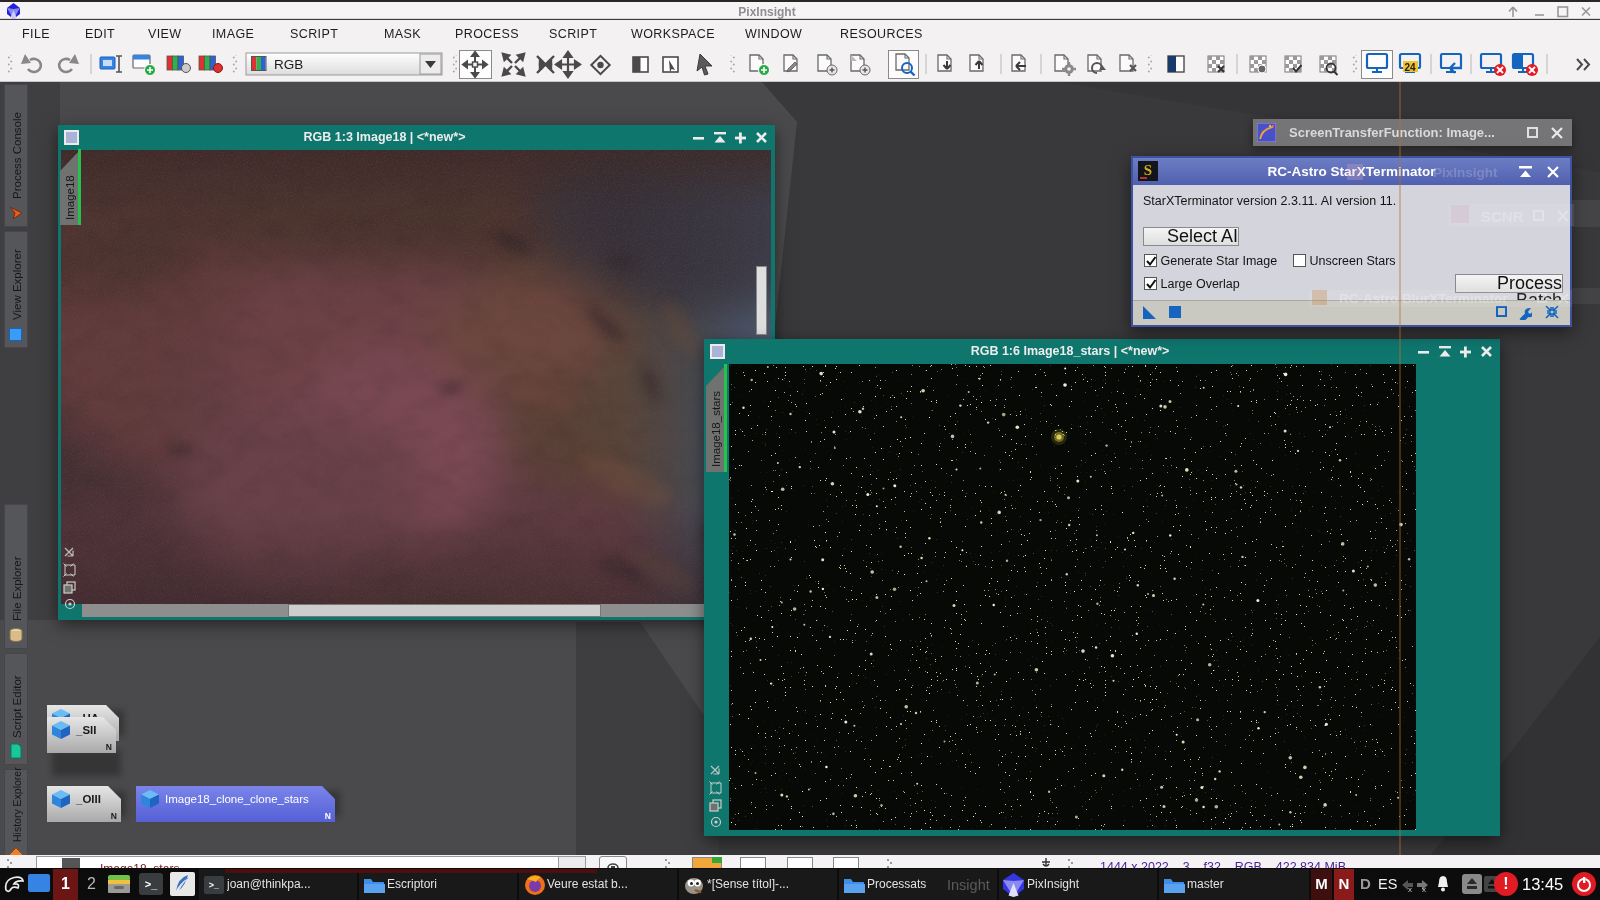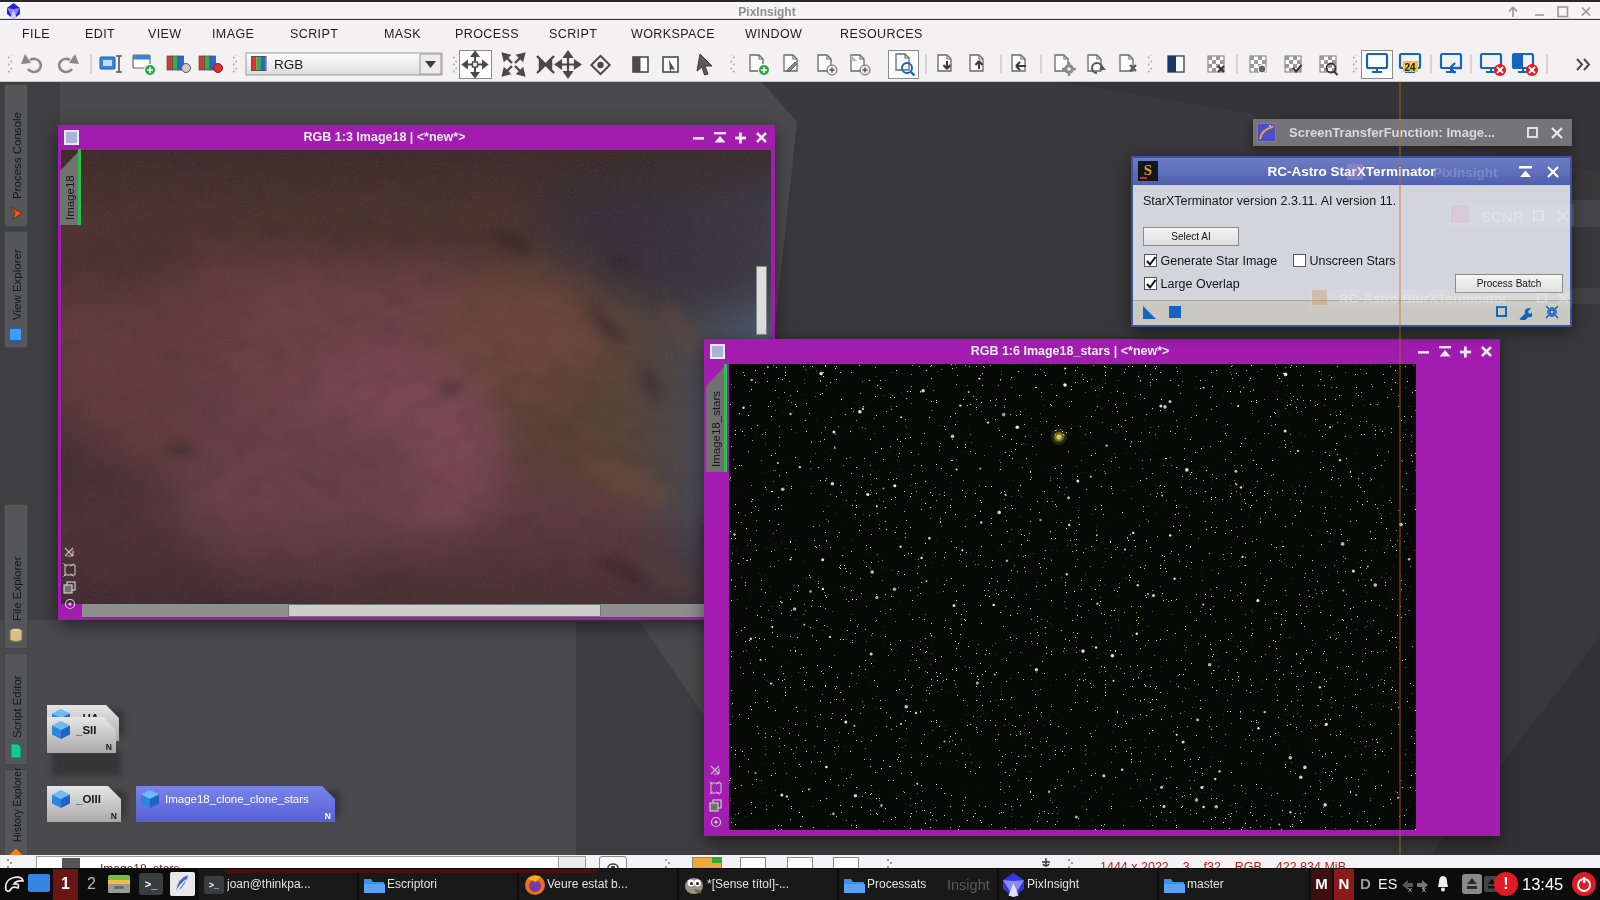--- a/index.html
+++ b/index.html
@@ -8,39 +8,39 @@
 #titlebar .appname{position:absolute;left:0;right:66px;top:3px;text-align:center;font-size:12px;font-weight:bold;color:#8f8f92}
 #menubar{position:absolute;left:0;top:20px;width:1600px;height:26px;background:#f4f1f3;z-index:70}
 #menubar span{position:absolute;top:7px;font-size:12.5px;color:#1c1c1c;letter-spacing:.4px}
 #toolbar{position:absolute;left:0;top:46px;width:1600px;height:36px;background:#f4f1f3;border-bottom:1px solid #c9c5c7;z-index:70}
 
 #workspace{position:absolute;left:0;top:82px;width:1600px;height:774px;background:#424244;overflow:hidden}
 
 .docktab{position:absolute;left:4px;width:24px;background:#55565a;border:1px solid #45454a;z-index:5}
 .docktab .vt{position:absolute;left:6px;transform:rotate(-90deg);transform-origin:0 0;white-space:nowrap;font-size:11.5px;color:#17171a}
 
-.imgwin{position:absolute;background:#a21caf;box-shadow:0 5px 16px rgba(0,0,0,.5);z-index:10}
+.imgwin{position:absolute;background:#0f766e;box-shadow:0 5px 16px rgba(0,0,0,.5);z-index:10}
 .imgwin .ticon{position:absolute;left:6px;top:5px;width:15px;height:15px;border:2px solid #eceaec;background:#aab2d8}
 .imgwin .ttl{position:absolute;left:0;right:64px;top:5px;text-align:center;font-weight:bold;font-size:12.5px;color:#ececec}
 .wbtnsvg{position:absolute;top:5px;right:2px}
 .sidetab{position:absolute;background:#6f726f;z-index:3}
 .sidetab .txt{position:absolute;transform:rotate(-90deg);transform-origin:0 0;white-space:nowrap;font-size:11.5px;color:#17171a}
 .greenline{position:absolute;width:3px;background:#27c24c;z-index:4}
 .cgsvg{position:absolute;z-index:5}
 
 .picon{position:absolute;height:36px;background:linear-gradient(#e6e6e6,#a9a9a9);clip-path:polygon(0 0,calc(100% - 13px) 0,100% 13px,100% 100%,0 100%);color:#1a1a1a;font-size:11.5px;font-weight:bold;z-index:12}
 .picon .lbl{position:absolute;left:29px;top:7px}
 .picon .nn{position:absolute;right:4px;bottom:1px;font-size:8.5px;font-weight:bold}
 .pshadow{position:absolute;height:26px;background:rgba(0,0,0,.28);filter:blur(3px);z-index:11}
 .cube{position:absolute;left:4px;top:3px;width:20px;height:20px}
 
 #stf{position:absolute;left:1253px;top:119px;width:319px;height:27px;background:#757578;box-shadow:0 3px 10px rgba(0,0,0,.4);z-index:20}
 #sxt{position:absolute;left:1131px;top:156px;width:441px;height:171px;background:#d4d4dc;border:2px solid #3d52a0;box-shadow:0 5px 16px rgba(0,0,0,.5);z-index:21}
 .chk{display:inline-block;width:13px;height:13px;background:#fff;border:1px solid #555;vertical-align:-2px;position:relative;text-align:center;line-height:12px;font-size:12px;font-weight:bold}
-.btn{position:absolute;background:linear-gradient(#f5f5f5,#dedede);border:1px solid #8a8a8a;font-size:10px;color:#111;text-align:center}
+.btn{position:absolute;background:linear-gradient(#f5f5f5,#dedede);border:1px solid #8a8a8a;font-size:18px;color:#111;text-align:right}
 .ghost{position:absolute;z-index:22;opacity:.27}
 
 #statusbar{position:absolute;left:0;top:855px;width:1600px;height:13px;background:#f4f2f4;z-index:60;overflow:hidden}
 #taskbar{position:absolute;left:0;top:868px;width:1600px;height:32px;background:#0c0c0c;z-index:65}
 .tbtn{position:absolute;top:1px;height:31px;background:#191919}
 .tbtn .lbl{position:absolute;left:28px;top:8px;font-size:12px;color:#e2e2e2;white-space:nowrap;overflow:hidden}
 .tray{position:absolute;top:7px;color:#fff;font-weight:bold;font-size:15px}
 #orangeline{position:absolute;left:1399px;top:82px;width:2px;height:786px;background:rgba(185,110,45,.38);z-index:50}
 </style></head>
 <body>
@@ -748,21 +748,21 @@
   <div style="position:absolute;left:692px;top:2px;width:30px;height:13px;background:#f2a73b;border:1px solid #888"></div>
   <div style="position:absolute;left:712px;top:2px;width:10px;height:6px;background:#35a835"></div>
   <div style="position:absolute;left:740px;top:2px;width:26px;height:13px;border:1px solid #888;background:#fdfdfd"></div>
   <div style="position:absolute;left:787px;top:2px;width:26px;height:13px;border:1px solid #888;background:#fdfdfd"></div>
   <div style="position:absolute;left:833px;top:2px;width:26px;height:13px;border:1px solid #888;background:#fdfdfd"></div>
   <div style="position:absolute;left:887px;top:3px;width:5px;height:10px;background:radial-gradient(circle 1px at 1px 2px,#999 1px,transparent 1.2px),radial-gradient(circle 1px at 4px 5px,#999 1px,transparent 1.2px);background-size:5px 7px"></div>
   <svg style="position:absolute;left:1040px;top:2px" width="12" height="11">
       <path d="M6,1 V9 M2,5 h8 M3,7 q3,4 6,0" stroke="#333" stroke-width="1.4" fill="none"></path>
     </svg>
   <div style="position:absolute;left:1068px;top:3px;width:5px;height:10px;background:radial-gradient(circle 1px at 1px 2px,#999 1px,transparent 1.2px),radial-gradient(circle 1px at 4px 5px,#999 1px,transparent 1.2px);background-size:5px 7px"></div>
-  <div style="position:absolute;left:1100px;top:5px;font-size:12.5px;color:#b91c1c;white-space:nowrap">1444 x 2022 &nbsp;&nbsp;&nbsp;3 &nbsp;&nbsp;&nbsp;f32 &nbsp;&nbsp;&nbsp;RGB &nbsp;&nbsp;&nbsp;422.834 MiB</div>
+  <div style="position:absolute;left:1100px;top:5px;font-size:12.5px;color:#4c1d95;white-space:nowrap">1444 x 2022 &nbsp;&nbsp;&nbsp;3 &nbsp;&nbsp;&nbsp;f32 &nbsp;&nbsp;&nbsp;RGB &nbsp;&nbsp;&nbsp;422.834 MiB</div>
 </div>
 
 <div id="taskbar">
   <svg width="22" height="22" style="position:absolute;left:2px;top:5px">
       <path d="M4,17 Q2,7 12,4.5 Q20,3 21,8 Q14,7 12,11 Q18,10 16,15 Q11,13 9,16 Q7,20 4,17 Z" fill="none" stroke="#ededed" stroke-width="1.7"></path>
     </svg>
   <div style="position:absolute;left:28px;top:6px;width:22px;height:18px;background:#3584e4;border-radius:2px"></div>
   <div style="position:absolute;left:53px;top:1px;width:25px;height:31px;background:#6b1515;color:#fff;font-weight:bold;font-size:16px;text-align:center;line-height:30px">1</div>
   <div style="position:absolute;left:80px;top:1px;width:23px;height:31px;color:#b8b8b8;font-size:16px;text-align:center;line-height:30px">2</div>
   <svg width="26" height="24" style="position:absolute;left:106px;top:4px">

